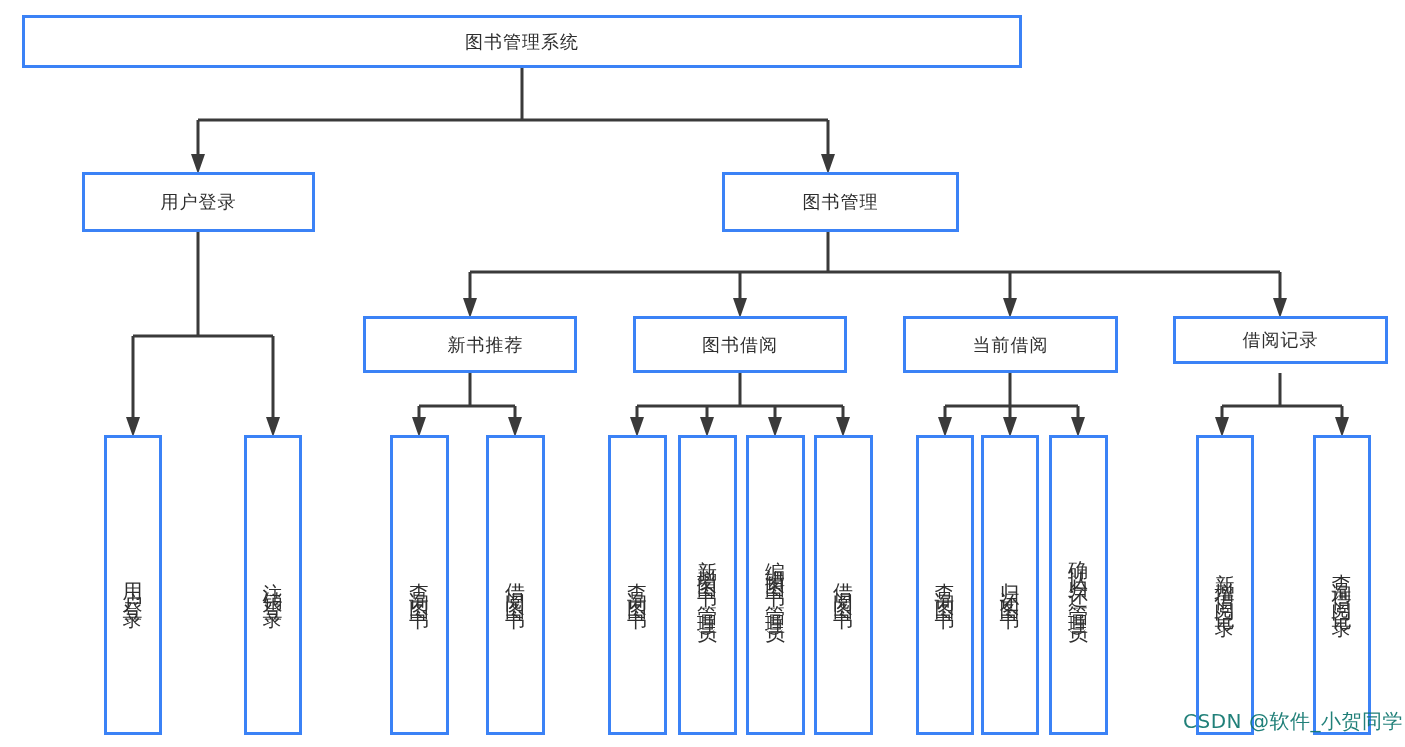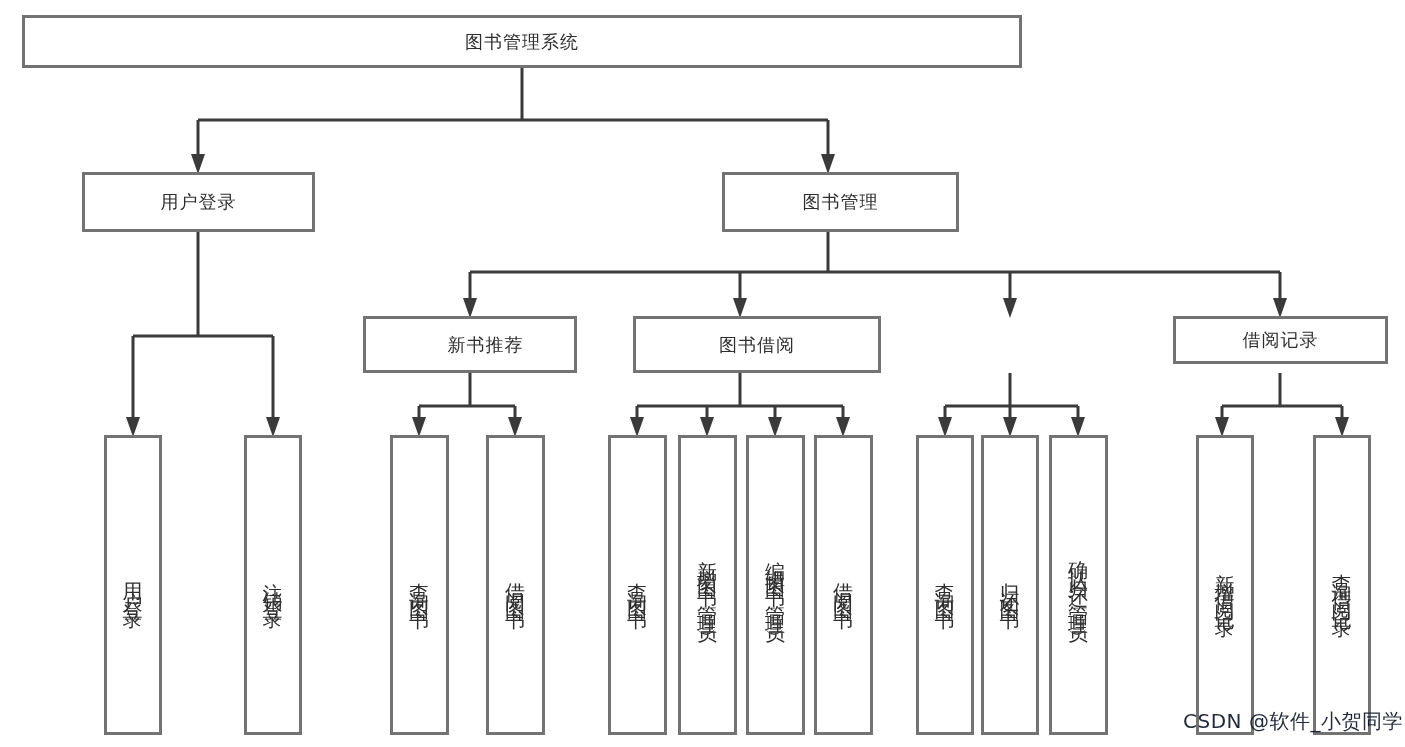--- a/index.html
+++ b/index.html
@@ -13,21 +13,21 @@
     overflow: hidden;
   }
   .connectors {
     position: absolute;
     left: 0; top: 0;
     width: 1405px; height: 747px;
     z-index: 1;
   }
   .node {
     position: absolute;
-    border: 3px solid #737373;
+    border: 3px solid #3b82f6;
     background: #ffffff;
     color: #2e2e2e;
     display: flex;
     align-items: center;
     justify-content: center;
     z-index: 2;
   }
   .node.h span {
     font-size: 18px;
     letter-spacing: 1px;
@@ -38,21 +38,21 @@
     text-orientation: mixed;
     font-size: 20px;
     letter-spacing: 9px;
     line-height: 1;
   }
   
   #n-root            { left: 22px;   top: 15px;  width: 1000px; height: 53px; }
   #n-user-login      { left: 82px;   top: 172px; width: 233px;  height: 60px; }
   #n-book-mgmt       { left: 710px;  top: 172px; width: 237px;  height: 60px; margin-left: 12px; }
   #n-new-book-rec    { left: 363px;  top: 316px; width: 214px;  height: 57px; padding-left: 31px; }
-  #n-book-borrow     { left: 633px;  top: 316px; width: 248px;  height: 57px; }
+  #n-book-borrow     { left: 633px;  top: 316px; width: 214px;  height: 57px; }
   #n-current-borrow  { left: 903px;  top: 316px; width: 215px;  height: 57px; }
   #n-borrow-records  { left: 1173px; top: 316px; width: 215px;  height: 48px; }
   .leaf              { top: 435px; height: 300px; }
   #l-user-login      { left: 104px;  width: 58px; }
   #l-logout          { left: 244px;  width: 58px; }
   #l-query-book-1    { left: 390px;  width: 59px; }
   #l-borrow-book-1   { left: 486px;  width: 59px; }
   #l-query-book-2    { left: 608px;  width: 59px; }
   #l-add-book        { left: 678px;  width: 59px; }
   #l-edit-book       { left: 746px;  width: 59px; }
@@ -61,21 +61,21 @@
   #l-return-book     { left: 981px;  width: 58px; }
   #l-confirm-return  { left: 1049px; width: 59px; }
   #l-add-record      { left: 1196px; width: 58px; }
   #l-query-record    { left: 1313px; width: 58px; }
   .watermark {
     position: absolute;
     left: 1183px;
     top: 708px;
     z-index: 5;
     font-size: 20px;
-    color: #0f172a;
+    color: #0f766e;
     opacity: 0.92;
     white-space: nowrap;
     letter-spacing: 0.5px;
   }
 </style>
 </head>
 <body>
 
 <div class="canvas">
 
@@ -132,20 +132,23 @@
   <div class="node h" id="n-book-mgmt">
     <span>图书管理</span>
   </div>
 
   <div class="node h" id="n-new-book-rec">
     <span>新书推荐</span>
   </div>
   <div class="node h" id="n-book-borrow">
     <span>图书借阅</span>
   </div>
+  <div class="node h" id="n-current-borrow">
+    <span>当前借阅</span>
+  </div>
   <div class="node h" id="n-borrow-records">
     <span>借阅记录</span>
   </div>
 
   <div class="node v leaf" id="l-user-login">
     <span>用户登录</span>
   </div>
   <div class="node v leaf" id="l-logout">
     <span>注销登录</span>
   </div>

